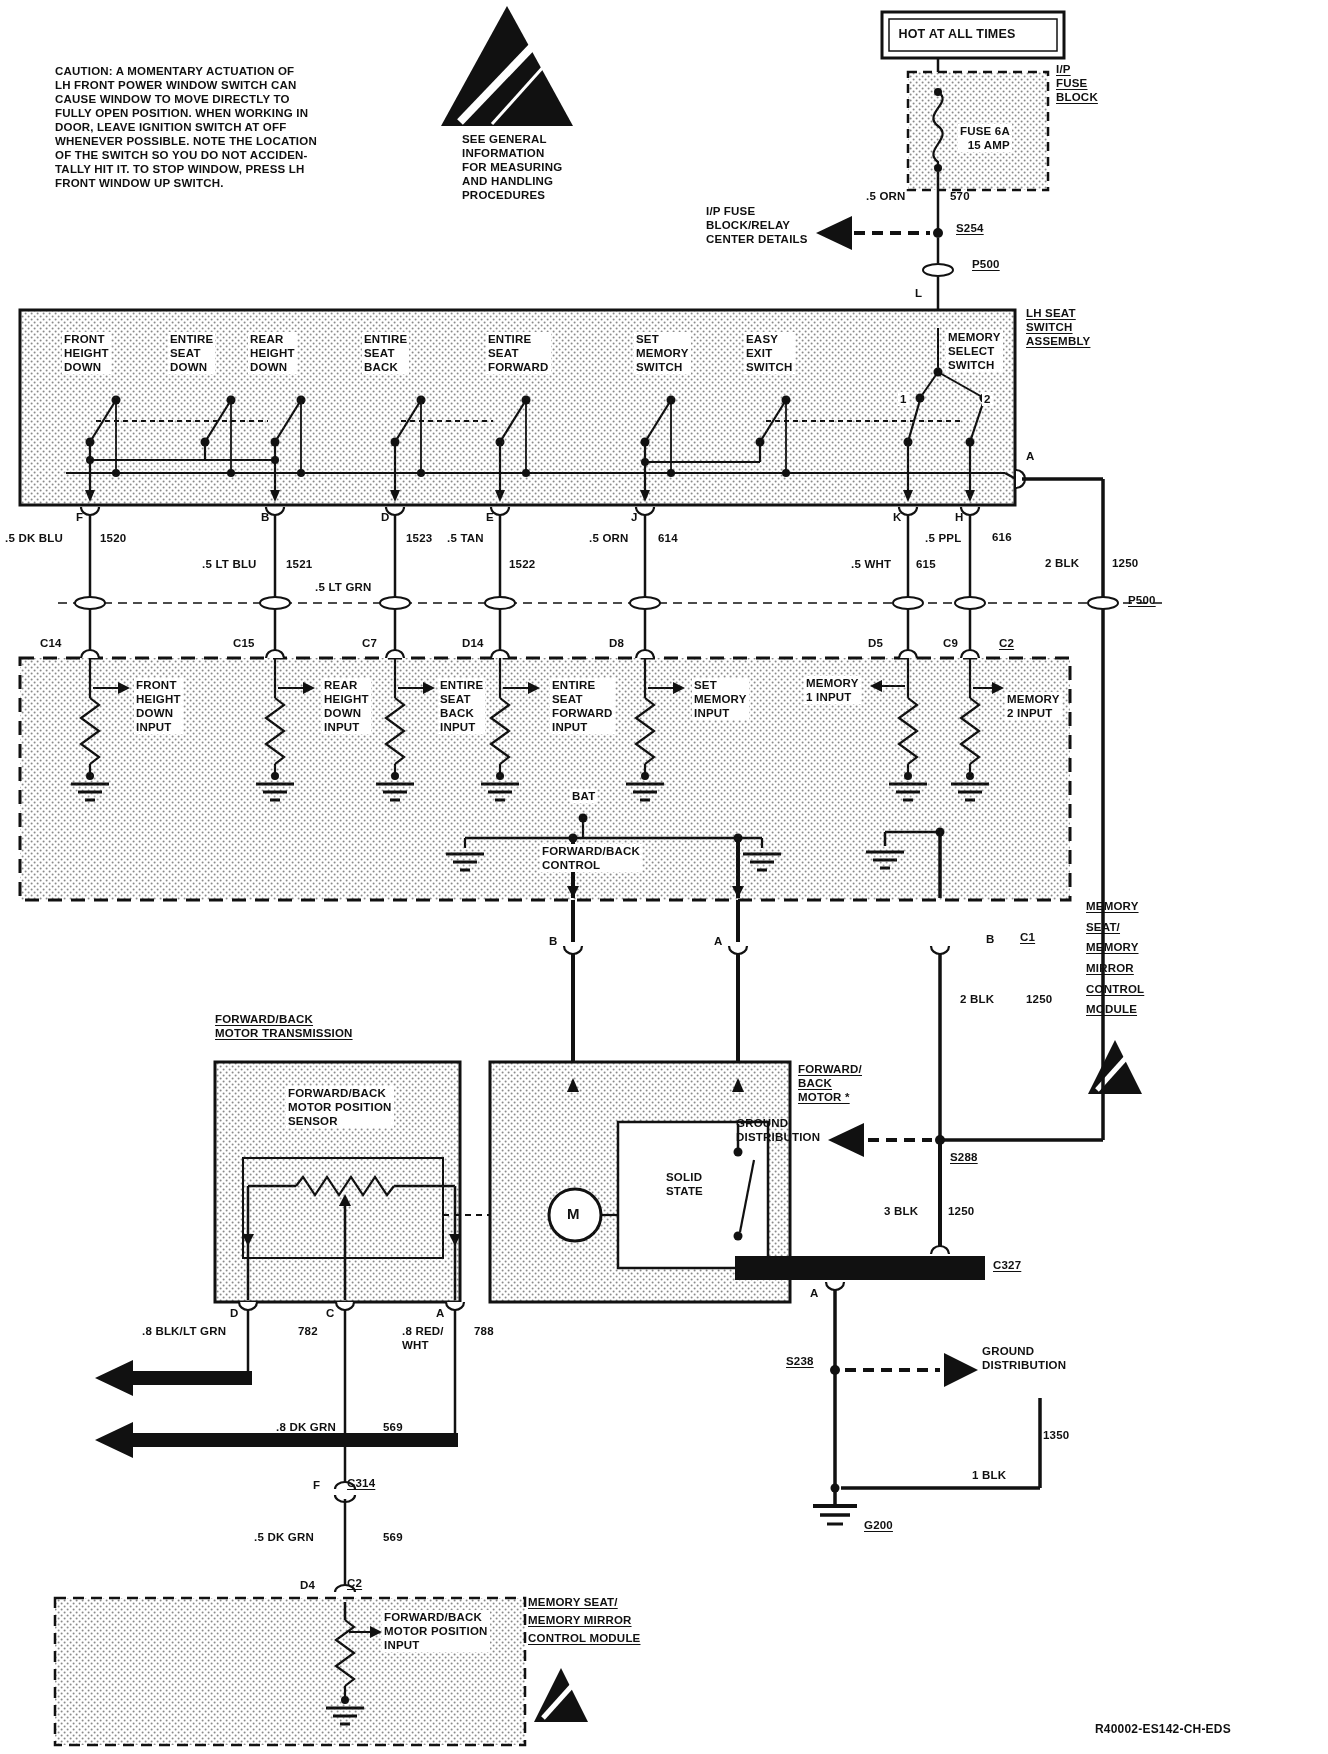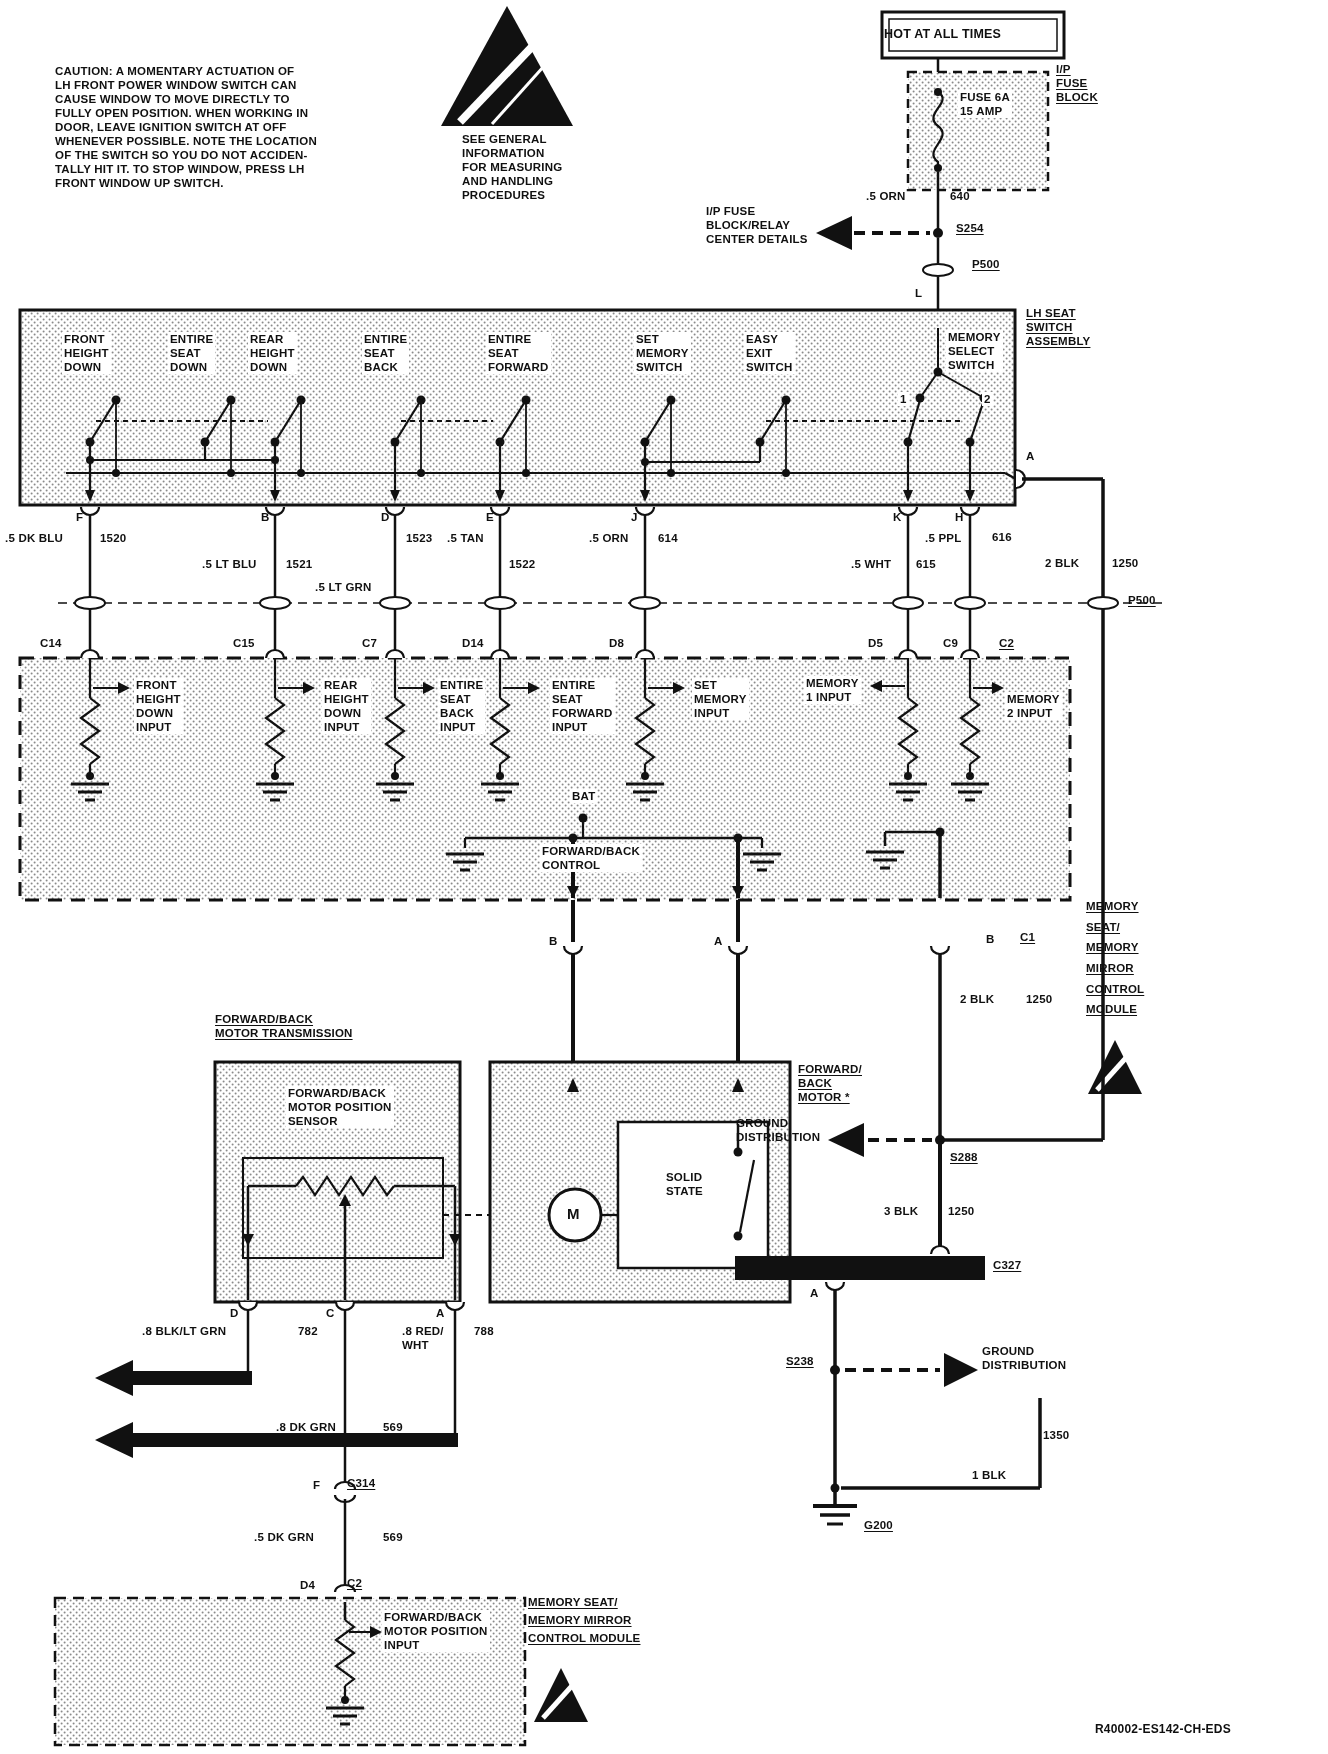--- a/index.html
+++ b/index.html
@@ -381,28 +381,28 @@
 DOOR, LEAVE IGNITION SWITCH AT OFF
 WHENEVER POSSIBLE.  NOTE THE LOCATION
 OF THE SWITCH SO YOU DO NOT ACCIDEN-
 TALLY HIT IT.  TO STOP WINDOW, PRESS LH
 FRONT WINDOW UP SWITCH.</div>
       <div class="lbl" style="left: 462px; top: 132px;">SEE GENERAL
 INFORMATION
 FOR MEASURING
 AND HANDLING
 PROCEDURES</div>
-      <div class="lbl" style="left: 884px; top: 27px; width: 146px; font-size: 12.5px; ">HOT AT ALL TIMES</div>
-      <div class="lbl bg" style="left: 958px; top: 90px;">FUSE 6A
+      <div class="lbl" style="left: 884px; top: 27px; width: 146px; font-size: 12.5px; text-align: center;">HOT AT ALL TIMES</div>
+      <div class="lbl bg" style="left: 958px; top: 124px; text-align: right;">FUSE 6A
 15 AMP</div>
       <div class="lbl u" style="left: 1056px; top: 62px;">I/P
 FUSE
 BLOCK</div>
       <div class="lbl" style="left: 866px; top: 189px;">.5 ORN</div>
-      <div class="lbl" style="left: 950px; top: 189px;">640</div>
+      <div class="lbl" style="left: 950px; top: 189px;">570</div>
       <div class="lbl" style="left: 706px; top: 204px;">I/P FUSE
 BLOCK/RELAY
 CENTER DETAILS</div>
       <div class="lbl u" style="left: 956px; top: 221px;">S254</div>
       <div class="lbl u" style="left: 972px; top: 257px;">P500</div>
       <div class="lbl" style="left: 915px; top: 286px;">L</div>
       <div class="lbl u" style="left: 1026px; top: 306px;">LH SEAT
 SWITCH
 ASSEMBLY</div>
       <div class="lbl bg" style="left: 62px; top: 332px;">FRONT

